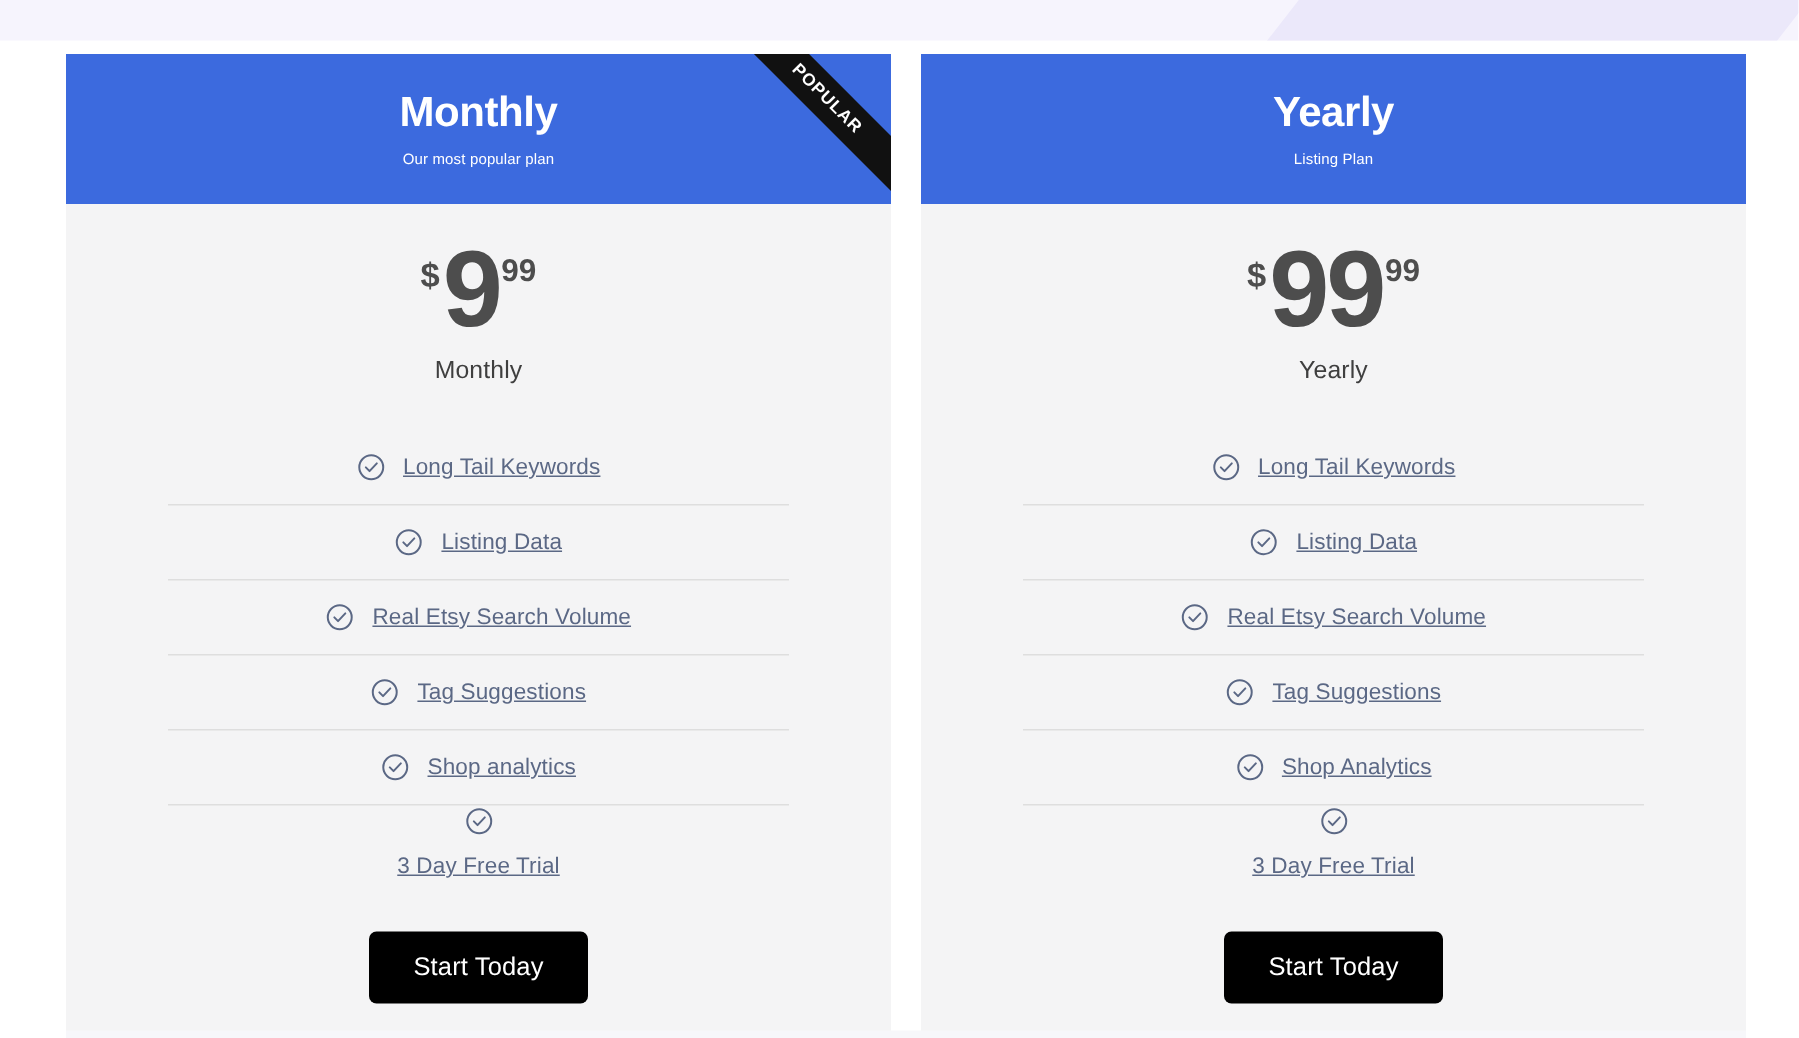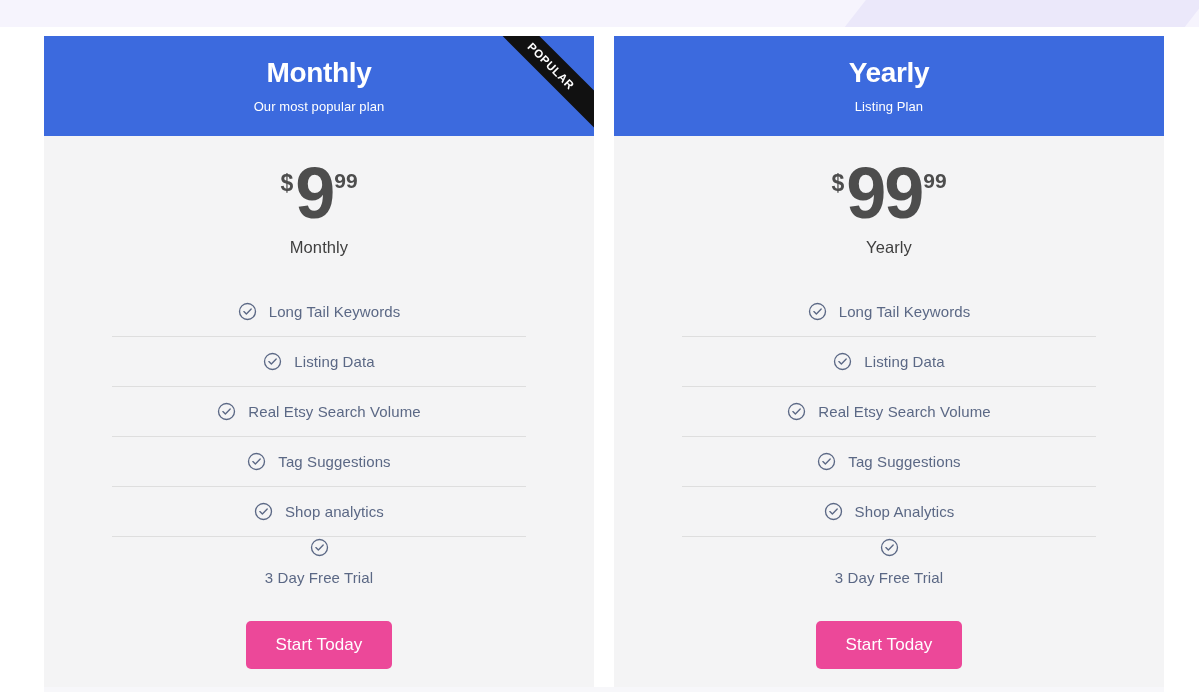--- a/index.html
+++ b/index.html
@@ -79,21 +79,21 @@
     justify-content: center;
     overflow: hidden;
   }
   .card-title {
     font-size: 28px;
     font-weight: bold;
     letter-spacing: -0.3px;
     line-height: 1.1;
   }
   .card-subtitle {
-    font-size: 13px;
+    font-size: 10px;
     font-weight: normal;
     margin-top: 10px;
     letter-spacing: 0.1px;
   }
 
   
   .ribbon {
     position: absolute;
     top: 0;
     right: 0;
@@ -178,31 +178,32 @@
     height: 19px;
     flex: 0 0 19px;
     display: block;
   }
   .check-icon svg { display: block; }
 
   .feature-label {
     font-size: 15px;
     color: #5b6885;
     letter-spacing: 0.1px;
+    text-decoration: underline;
   }
 
   
   .cta-wrap {
     display: flex;
     justify-content: center;
     padding-top: 34px;
     padding-bottom: 47px;
   }
   .cta-button {
-    background: #ec4899;
+    background: #000000;
     color: #ffffff;
     border: none;
     border-radius: 5px;
     font-family: "Liberation Sans", sans-serif;
     font-size: 17px;
     letter-spacing: 0.1px;
     padding: 14px 30px;
     cursor: pointer;
   }
 </style>

